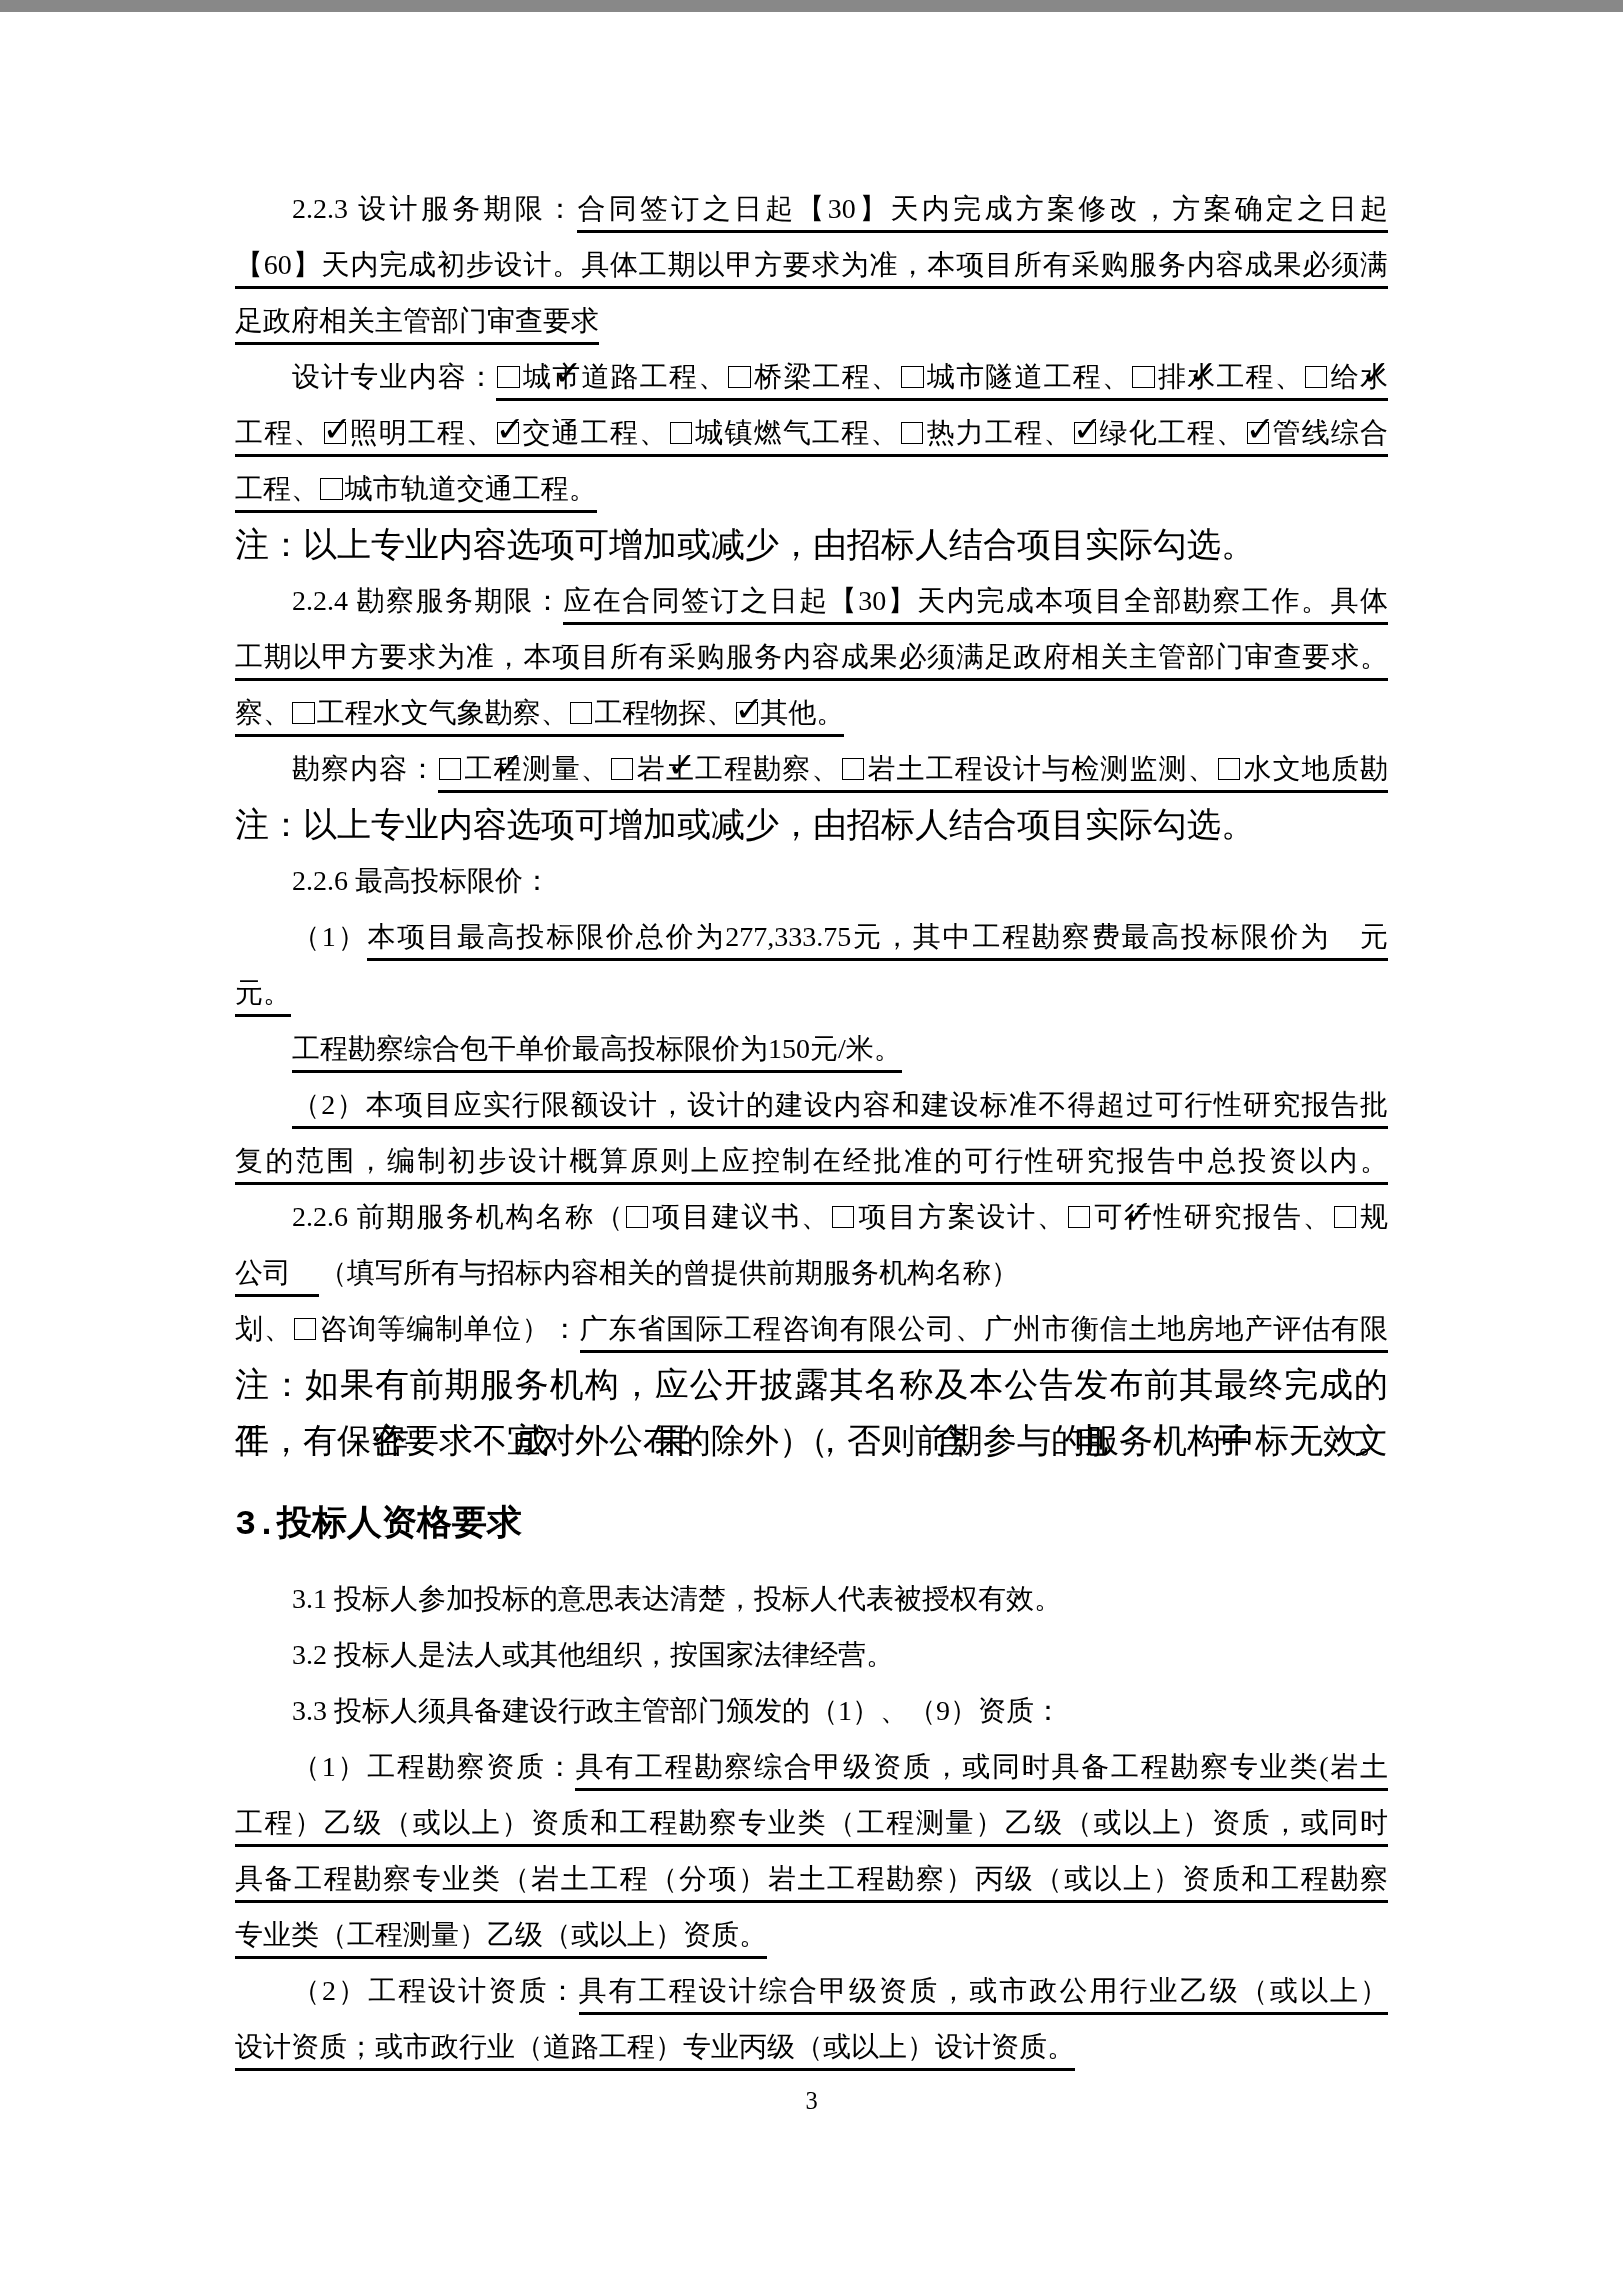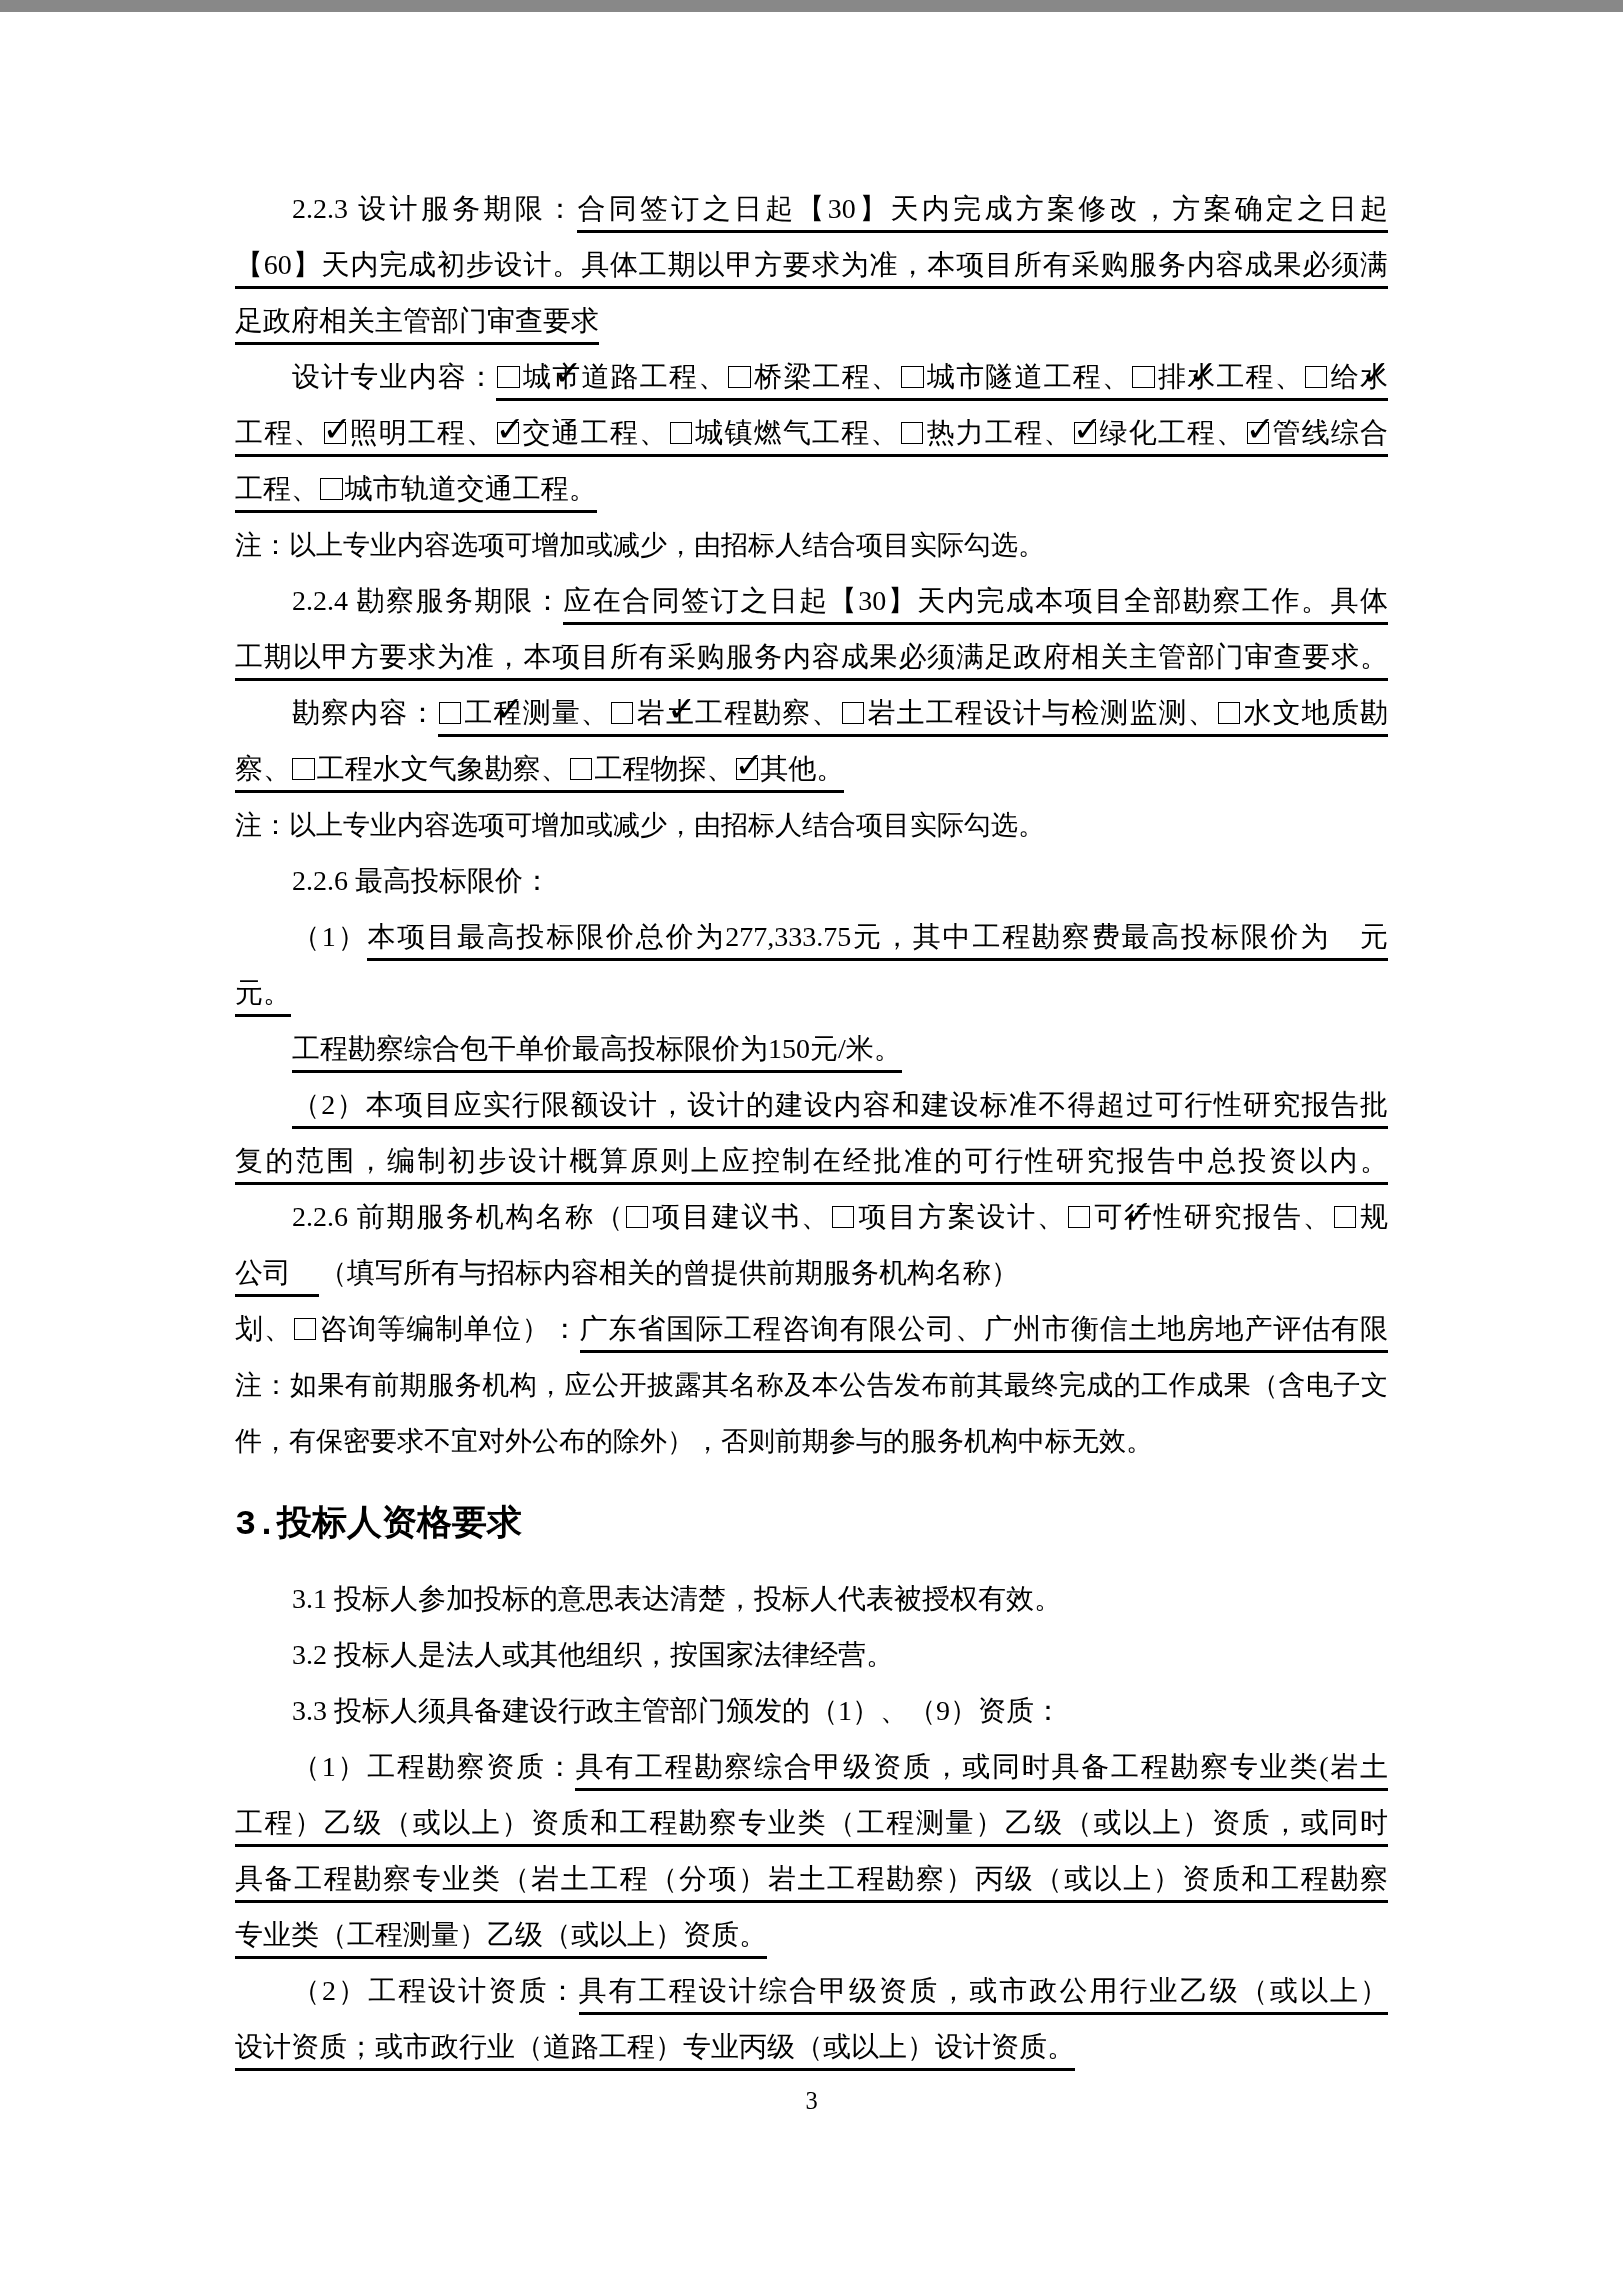--- a/index.html
+++ b/index.html
@@ -17,21 +17,21 @@
   .ln {
     font-size: 28px;
     line-height: 56px;
     height: 56px;
     text-align: right;
     text-align-last: left;
     white-space: nowrap;
   }
   .ln.j { text-align: justify; text-align-last: justify; white-space: normal; }
   .ln.ind { text-indent: 57px; }
-  .ln.note { font-size: 27px; }
+  .ln.note { font-size: 34px; }
   .u { border-bottom: 3.6px solid #000; padding-bottom: 6.1px; }
   .ln.h {
     font-size: 35px;
     font-weight: 700;
     height: 66px;
     line-height: 66px;
     margin-top: 23px;
     margin-bottom: 12.8px;
     font-family: Liberation Mono, monospace;
   }
@@ -68,22 +68,22 @@
   <div id="lines-top">
       <div class="ln ind j"><span>2.2.3 设计服务期限：</span><span class="u">合同签订之日起【30】天内完成方案修改，方案确定之日起</span></div>
       <div class="ln j"><span class="u">【60】天内完成初步设计。具体工期以甲方要求为准，本项目所有采购服务内容成果必须满</span></div>
       <div class="ln"><span class="u">足政府相关主管部门审查要求</span></div>
       <div class="ln ind j"><span>设计专业内容：</span><span class="u"><span class="cb ck"></span>城市道路工程、<span class="cb"></span>桥梁工程、<span class="cb"></span>城市隧道工程、<span class="cb ck"></span>排水工程、<span class="cb ck"></span>给水</span></div>
       <div class="ln j"><span class="u">工程、<span class="cb ck"></span>照明工程、<span class="cb ck"></span>交通工程、<span class="cb"></span>城镇燃气工程、<span class="cb"></span>热力工程、<span class="cb ck"></span>绿化工程、<span class="cb ck"></span>管线综合</span></div>
       <div class="ln"><span class="u">工程、<span class="cb"></span>城市轨道交通工程。</span></div>
       <div class="ln note"><span>注：以上专业内容选项可增加或减少，由招标人结合项目实际勾选。</span></div>
       <div class="ln ind j"><span>2.2.4 勘察服务期限：</span><span class="u">应在合同签订之日起【30】天内完成本项目全部勘察工作。具体</span></div>
       <div class="ln j"><span class="u">工期以甲方要求为准，本项目所有采购服务内容成果必须满足政府相关主管部门审查要求。</span></div>
+      <div class="ln"><span class="u">察、<span class="cb"></span>工程水文气象勘察、<span class="cb"></span>工程物探、<span class="cb ck"></span>其他。</span></div>
       <div class="ln ind j"><span>勘察内容：</span><span class="u"><span class="cb ck"></span>工程测量、<span class="cb ck"></span>岩土工程勘察、<span class="cb"></span>岩土工程设计与检测监测、<span class="cb"></span>水文地质勘</span></div>
-      <div class="ln"><span class="u">察、<span class="cb"></span>工程水文气象勘察、<span class="cb"></span>工程物探、<span class="cb ck"></span>其他。</span></div>
       <div class="ln note"><span>注：以上专业内容选项可增加或减少，由招标人结合项目实际勾选。</span></div>
       <div class="ln ind"><span>2.2.6 最高投标限价：</span></div>
       <div class="ln ind j"><span>（1）</span><span class="u">本项目最高投标限价总价为277,333.75元，其中工程勘察费最高投标限价为　元</span></div>
       <div class="ln"><span class="u">元。</span></div>
       <div class="ln ind"><span class="u">工程勘察综合包干单价最高投标限价为150元/米。</span></div>
       <div class="ln ind j"><span class="u">（2）本项目应实行限额设计，设计的建设内容和建设标准不得超过可行性研究报告批</span></div>
       <div class="ln j"><span class="u">复的范围，编制初步设计概算原则上应控制在经批准的可行性研究报告中总投资以内。</span></div>
       <div class="ln ind j"><span>2.2.6 前期服务机构名称（<span class="cb"></span>项目建议书、<span class="cb"></span>项目方案设计、<span class="cb ck"></span>可行性研究报告、<span class="cb"></span>规</span></div>
       <div class="ln"><span class="u">公司　</span><span>（填写所有与招标内容相关的曾提供前期服务机构名称）</span></div>
       <div class="ln j"><span>划、<span class="cb"></span>咨询等编制单位）：</span><span class="u">广东省国际工程咨询有限公司、广州市衡信土地房地产评估有限</span></div>

